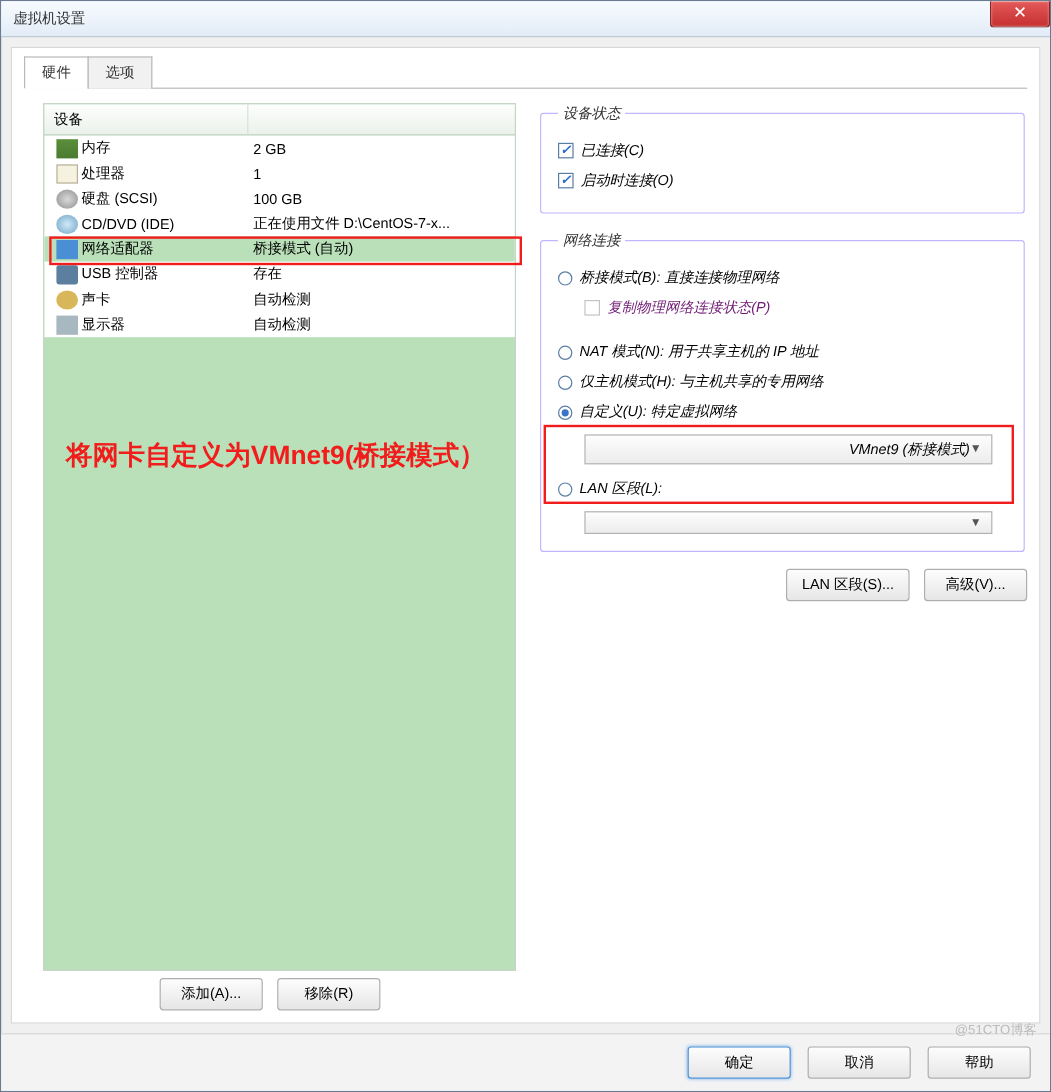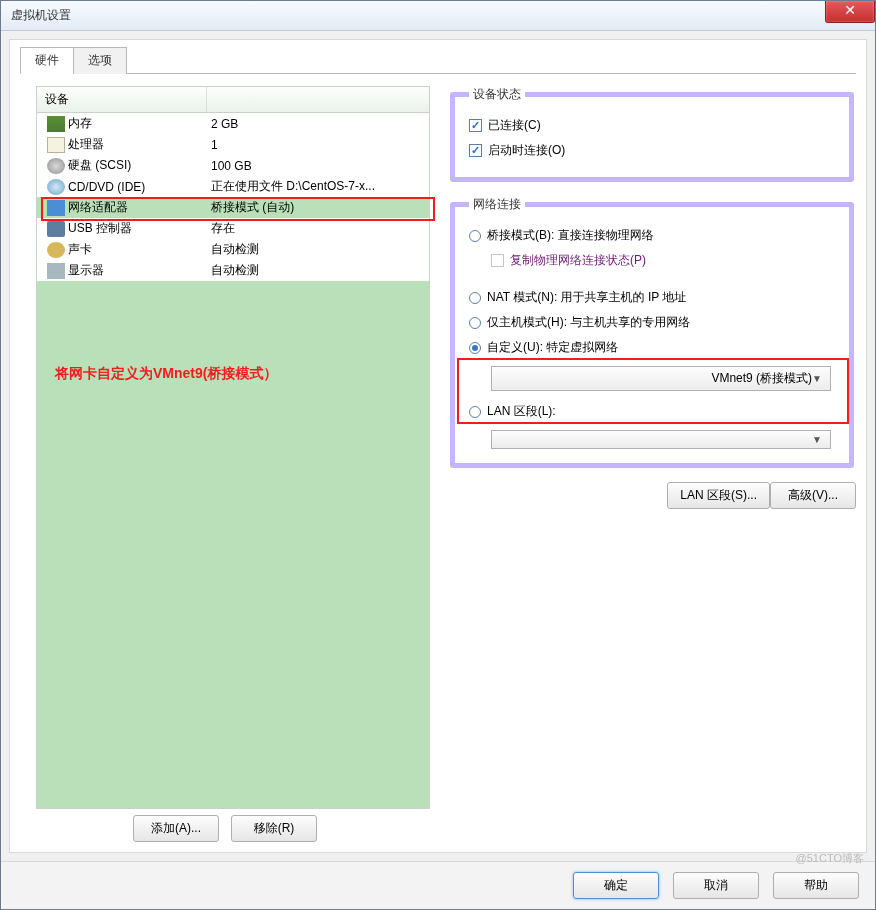--- a/index.html
+++ b/index.html
@@ -19,37 +19,37 @@
   .dl-header .col { padding: 4px 8px; border-right: 1px solid #d9e0d9; }
   .col-device { width: 170px; }
   .col-summary { flex: 1; }
   .dl-body { background: #fff; }
   .row { display: flex; align-items: center; height: 21px; }
   .row.selected { background: #b9e0b9; }
   .row .icon { width: 18px; height: 16px; margin: 0 3px 0 6px; display: inline-block; }
   .row .rcol1 { width: 170px; display: flex; align-items: center; padding-left: 4px; }
   .row .rcol2 { flex: 1; padding-left: 4px; white-space: nowrap; overflow: hidden; text-overflow: ellipsis; }
   .highlight-box { position: absolute; border: 2px solid #f11d1d; pointer-events: none; }
-  .annotation-text { color: #f11d1d; font-size: 14px; font-weight: bold; position: absolute; }
+  .annotation-text { color: #f11d1d; font-size: 22px; font-weight: bold; position: absolute; }
   .left-buttons { display: flex; justify-content: center; gap: 12px; margin-top: 6px; }
   .btn { min-width: 86px; padding: 4px 12px; background: linear-gradient(to bottom, #fdfdfd, #e6e6e6); border: 1px solid #aeaeae; border-radius: 3px; text-align: center; }
   .right { flex: 1; display: flex; flex-direction: column; gap: 14px; }
-  fieldset { border: 5px solid #c4b5fd; border-radius: 3px; padding: 10px 14px 14px 14px; }
+  fieldset { border: 1px solid #c4b5fd; border-radius: 3px; padding: 10px 14px 14px 14px; font-style: italic; }
   legend { padding: 0 4px; color: #333; }
   .checkbox-row, .radio-row { display: flex; align-items: center; gap: 6px; padding: 4px 0; }
   .checkbox { width: 13px; height: 13px; border: 1px solid #5b7ea6; background: #fff; display: inline-flex; align-items: center; justify-content: center; }
   .checkbox.checked::after { content: "✓"; color: #2b6cd0; font-size: 11px; font-weight: bold; line-height: 1; }
   .checkbox.disabled { border-color: #c4c4c4; }
   .radio { width: 12px; height: 12px; border: 1px solid #5b7ea6; border-radius: 50%; background: #fff; display: inline-flex; align-items: center; justify-content: center; }
   .radio.checked::after { content: ""; width: 6px; height: 6px; background: #3b74c4; border-radius: 50%; }
   .sub { margin-left: 22px; color: #701a75; }
   .select { border: 1px solid #b1b1b1; background: linear-gradient(to bottom, #fdfdfd, #ececec); padding: 3px 8px; display: flex; justify-content: flex-end; align-items: center; width: 340px; margin-left: 22px; margin-top: 6px; }
   .select.disabled .select-val { color: #888; }
   .select-arrow { font-size: 10px; color: #555; }
-  .right-buttons { display: flex; justify-content: flex-end; }
+  .right-buttons { display: flex; justify-content: flex-end; gap: 12px; }
   .footer { display: flex; justify-content: flex-end; gap: 14px; padding: 10px 16px; border-top: 1px solid #d8d8d8; background: #f3f3f3; }
   .btn.primary { border-color: #4a90d9; box-shadow: 0 0 3px #7eb4ea; }
   .watermark { position: absolute; right: 12px; bottom: 44px; color: #bbb; font-size: 11px; }
   
   .ic-mem { background: linear-gradient(#5a8f3a,#4a7a30); }
   .ic-cpu { background: #f5f3e0; border:1px solid #b8b099; }
   .ic-disk { background: radial-gradient(#d9d9d9,#8f8f8f); border-radius: 50%; }
   .ic-cd { background: radial-gradient(#d0e8f7,#6ea5c7); border-radius: 50%; }
   .ic-net { background: #4a8fd6; }
   .ic-usb { background: #5c7fa0; border-radius:2px; }

